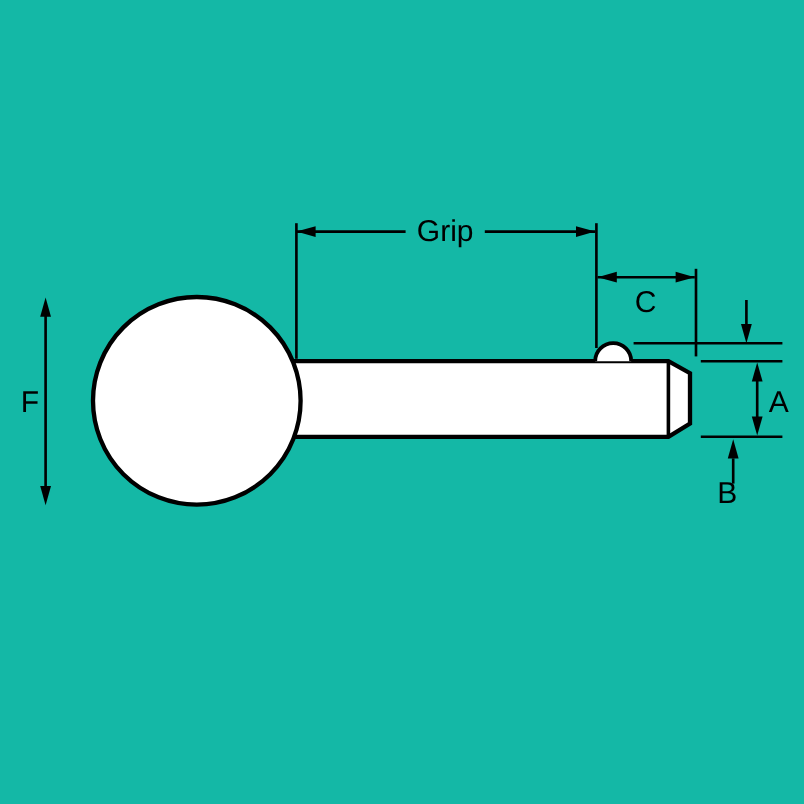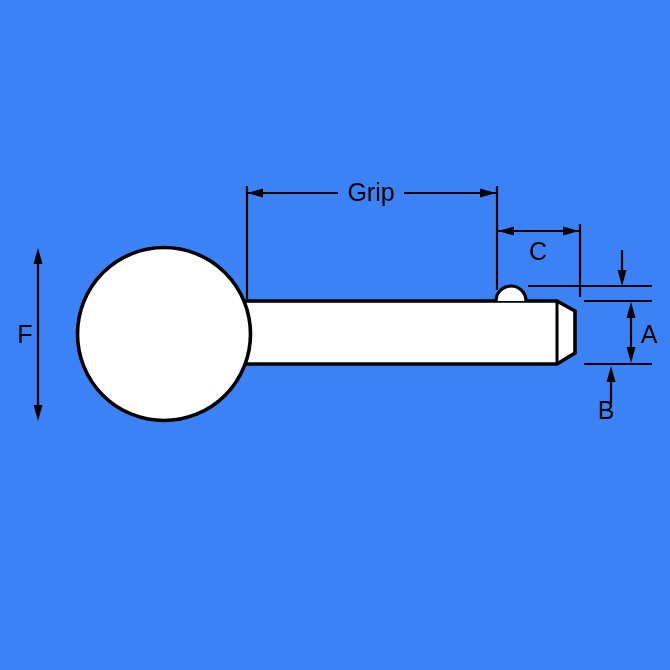--- a/index.html
+++ b/index.html
@@ -4,21 +4,21 @@
 <title>Diagram</title>
 <style>
   html, body {
     margin: 0;
     padding: 0;
     background: #ffffff;
   }
   .stage {
     width: 670px;
     height: 670px;
-    background: #3b82f6;
+    background: #14b8a6;
     position: relative;
     overflow: hidden;
     font-family: "Liberation Sans", "DejaVu Sans", sans-serif;
   }
   svg {
     display: block;
   }
   .dim-label {
     font-family: "Liberation Sans", "DejaVu Sans", sans-serif;
     font-size: 25px;

